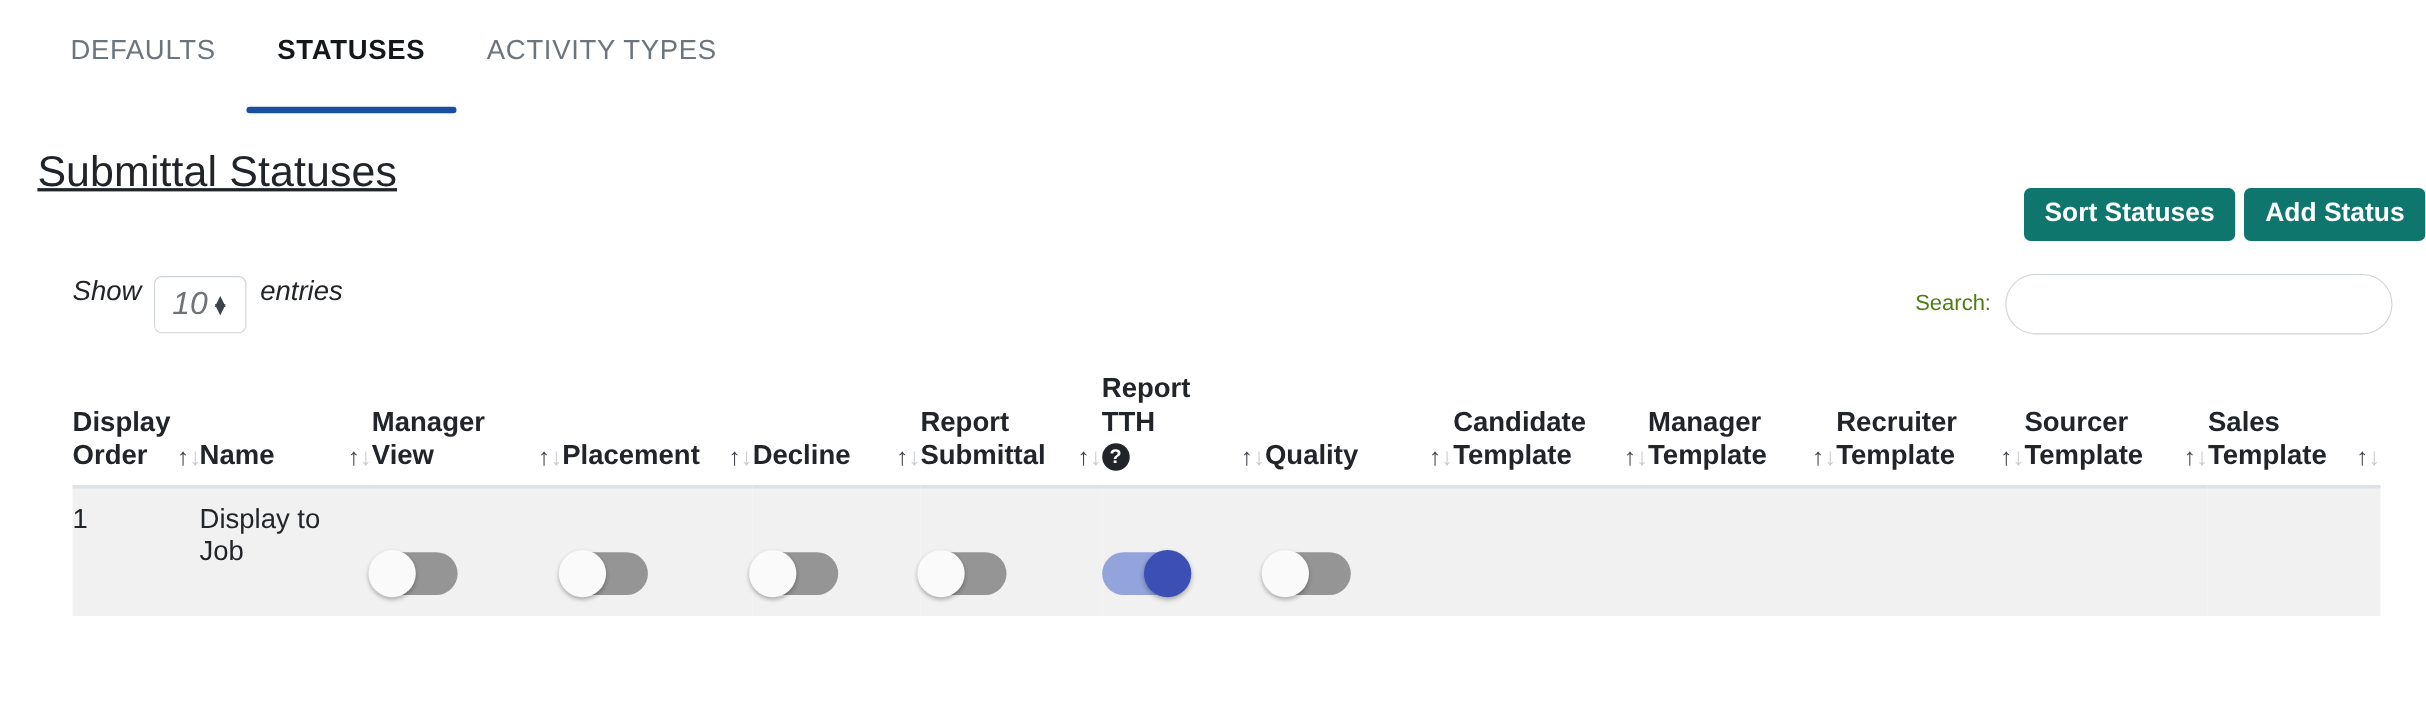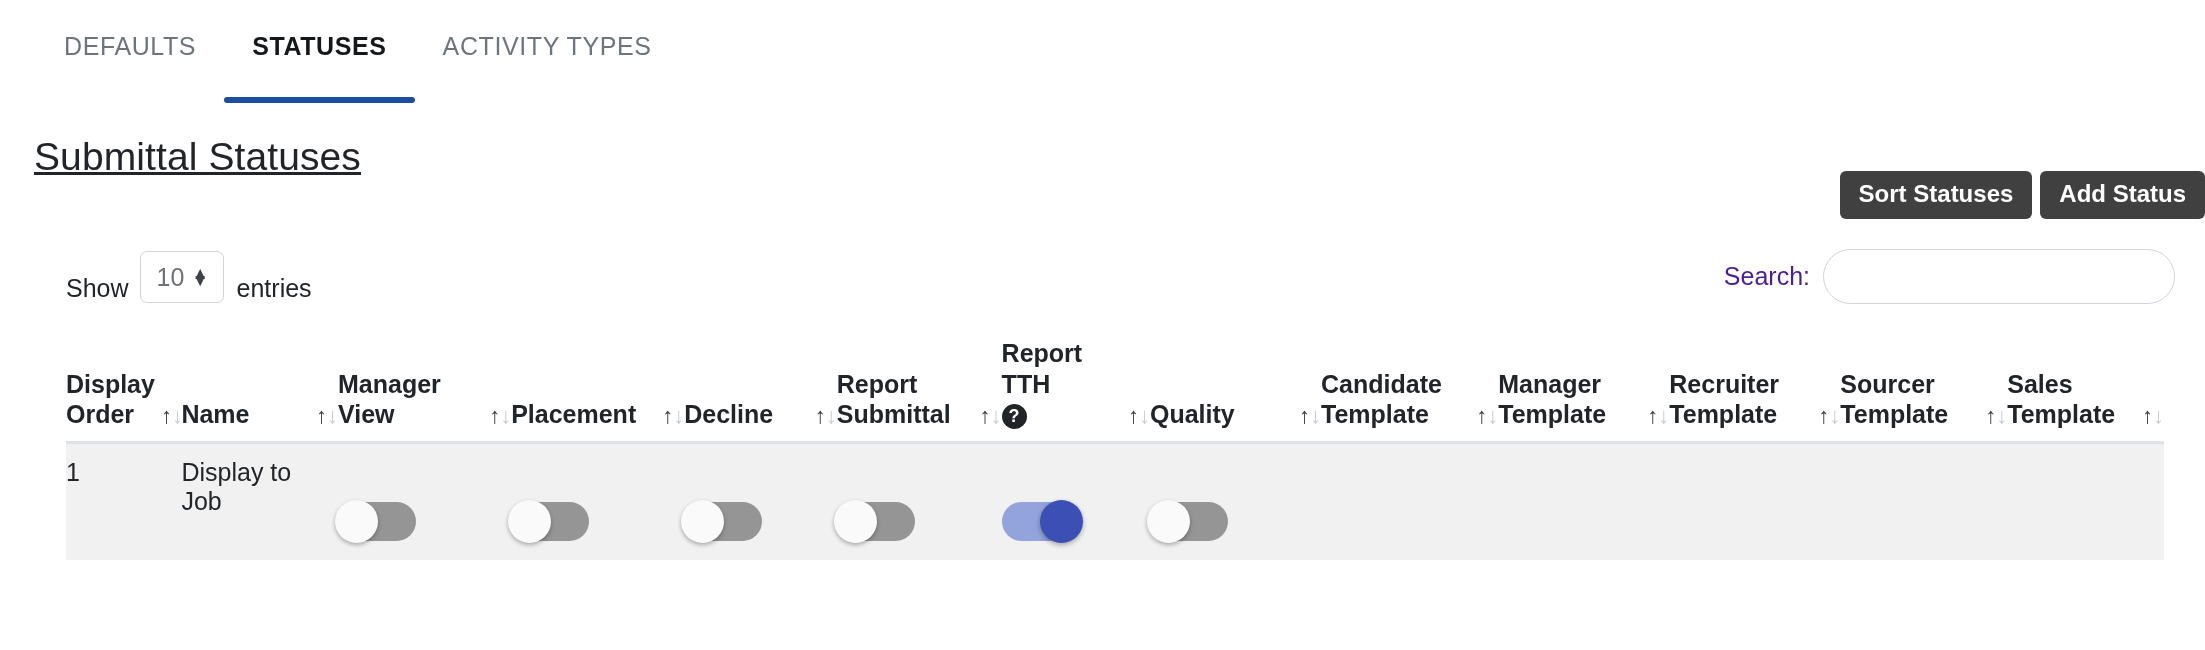--- a/index.html
+++ b/index.html
@@ -63,21 +63,21 @@
 
   
   .actions {
     display: flex;
     justify-content: flex-end;
     gap: 8px;
     padding-right: 0px;
     margin-top: -8px;
   }
   .btn {
-    background: #404040;
+    background: #0f766e;
     color: #ffffff;
     border: none;
     border-radius: 6px;
     font-family: "Liberation Sans", sans-serif;
     font-size: 24px;
     font-weight: bold;
     padding: 11px 19px 13px 19px;
     cursor: pointer;
     white-space: nowrap;
     line-height: 1;
@@ -86,65 +86,66 @@
   
   .controls {
     display: flex;
     align-items: center;
     justify-content: space-between;
     margin-top: 30px;
     padding: 0 30px 0 66px;
   }
   .show-entries {
     display: flex;
-    align-items: flex-end;
+    align-items: flex-start;
     font-size: 25px;
     color: #212529;
     gap: 0px;
+    font-style: italic;
   }
   .show-entries .lbl { margin-right: 4px; }
-  .show-entries .lbl.post { margin-left: 6px; margin-top: 24px; }
+  .show-entries .lbl.post { margin-left: 6px; }
   .select-box {
     position: relative;
     width: 84px;
     height: 52px;
     border: 1px solid #ced4da;
     border-radius: 7px;
     background: #ffffff;
     display: flex;
     align-items: center;
     padding-left: 16px;
     box-sizing: border-box;
     cursor: pointer;
     margin: 0 7px;
   }
   .select-box .sel-val {
-    font-size: 25px;
+    font-size: 29px;
     color: #6f7276;
   }
   .select-box .sel-arrows {
     position: absolute;
     right: 14px;
     top: 50%;
     transform: translateY(-50%);
     display: flex;
     flex-direction: column;
     line-height: 7px;
     color: #3c4349;
     font-size: 17px;
   }
 
   .search-wrap {
     display: flex;
     align-items: center;
     gap: 13px;
   }
   .search-label {
-    font-size: 25px;
-    color: #4c1d95;
+    font-size: 20px;
+    color: #4d7c0f;
   }
   .search-input {
     width: 352px;
     height: 55px;
     border: 1px solid #ced4da;
     border-radius: 28px;
     outline: none;
     background: #fff;
     font-family: "Liberation Sans", sans-serif;
     font-size: 23px;

